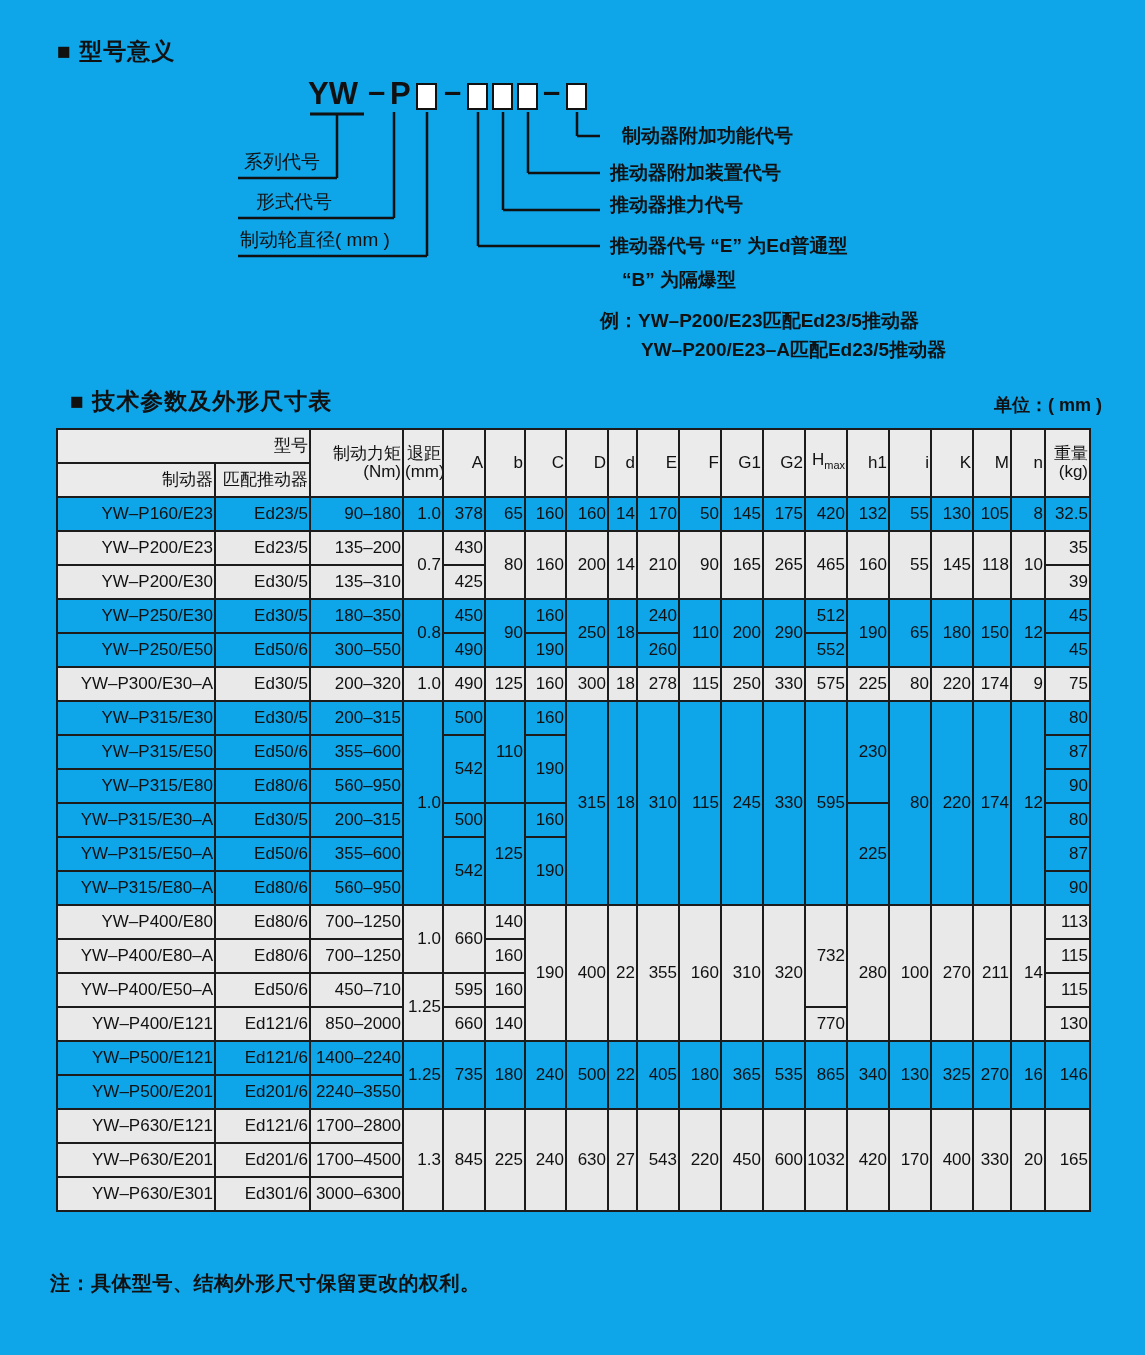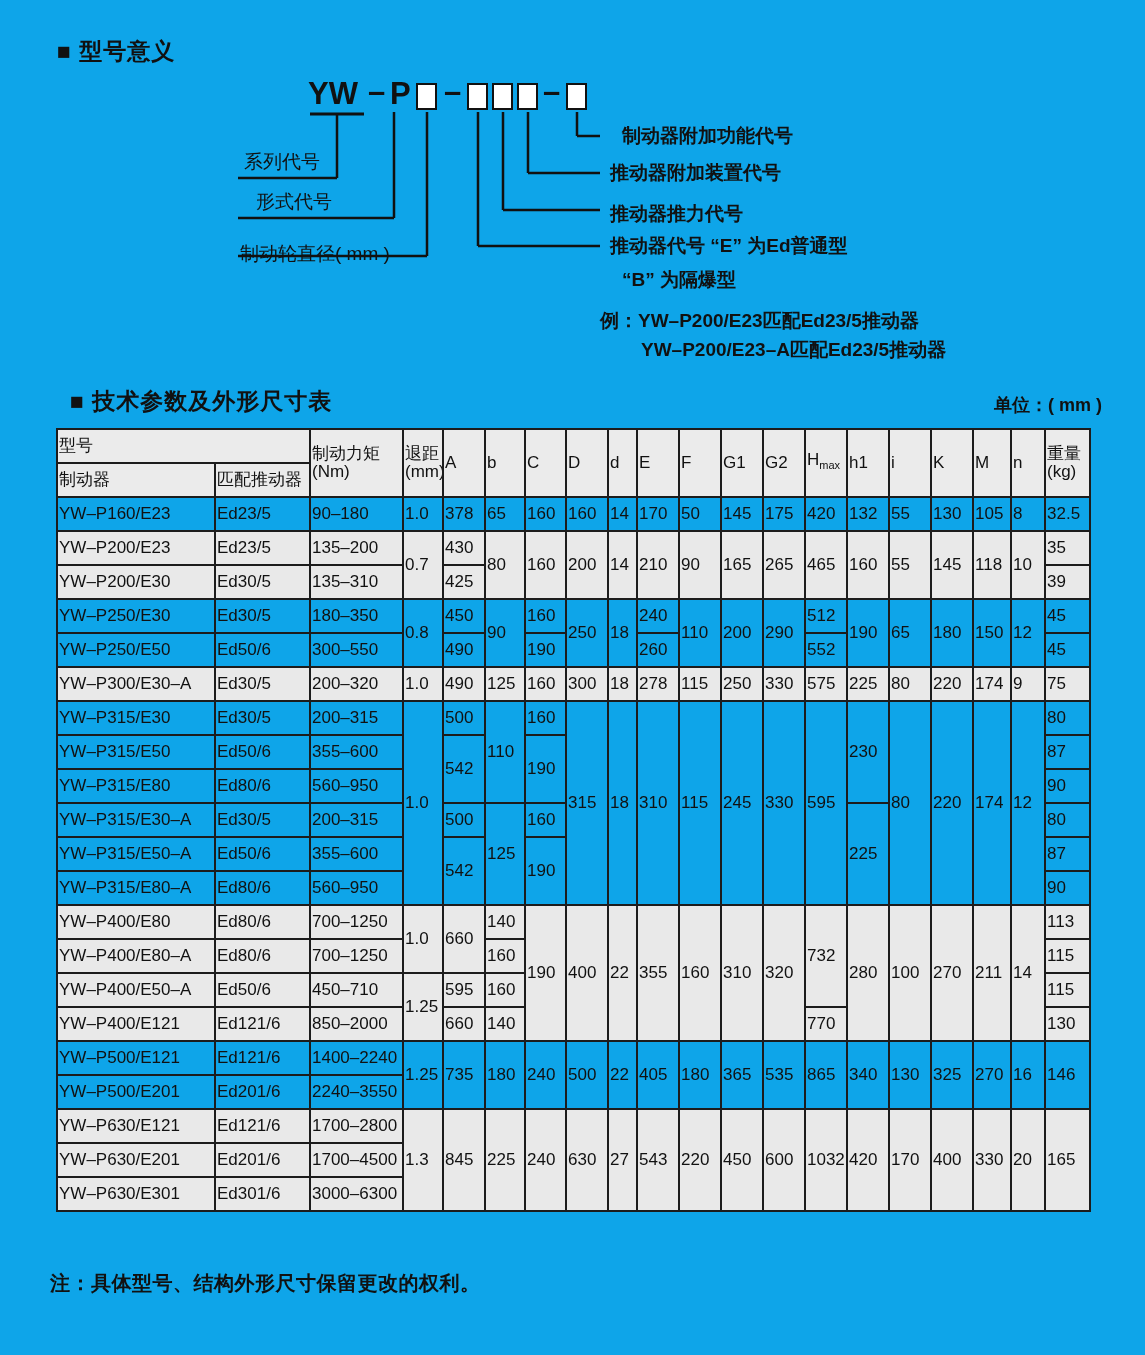--- a/index.html
+++ b/index.html
@@ -19,21 +19,21 @@
   .dg-label.right { font-weight:bold; }
   .dg-example { position:absolute; font-size:19px; font-weight:bold; white-space:nowrap; }
 
   
   .sec2-row { position:absolute; left:70px; top:386px; width:1032px; display:flex; justify-content:space-between; align-items:flex-end; }
   .sec2-row .sec-title2 { font-size:23px; font-weight:bold; letter-spacing:1px; }
   .unit-label { font-size:18px; font-weight:bold; }
 
   
   .tbl-wrap { position:absolute; left:56px; top:428px; }
-  table { border-collapse:collapse; table-layout:fixed; width:1033px; text-align:left; }
+  table { border-collapse:collapse; table-layout:fixed; width:1033px; text-align:right; }
   th, td { border:2px solid #1c1c1c; height:34px; padding:0 1px; font-weight:normal;
            font-size:17px; line-height:18px; vertical-align:middle; overflow:hidden; }
   thead th { background:#ebebeb; font-size:17px; }
   tbody tr.shade td { background:#e9e9e9; }
   sub { font-size:11px; }
   col.c-brake{width:158px} col.c-thr{width:95px} col.c-tq{width:93px} col.c-ret{width:40px}
   col.c-A{width:42px} col.c-b{width:40px} col.c-C{width:41px} col.c-D{width:42px}
   col.c-d{width:29px} col.c-E{width:42px} col.c-F{width:42px} col.c-G1{width:42px}
   col.c-G2{width:42px} col.c-H{width:42px} col.c-h1{width:42px} col.c-i{width:42px}
   col.c-K{width:42px} col.c-M{width:38px} col.c-n{width:34px} col.c-wt{width:45px}
@@ -65,25 +65,25 @@
     <span class="mc-box" style="left:416px; top:13px;"></span>
     <span class="mc-part" style="left:444px; top:6px;">–</span>
     <span class="mc-box" style="left:467px; top:13px;"></span>
     <span class="mc-box" style="left:492px; top:13px;"></span>
     <span class="mc-box" style="left:517px; top:13px;"></span>
     <span class="mc-part" style="left:543px; top:6px;">–</span>
     <span class="mc-box" style="left:566px; top:13px;"></span>
 
     <div class="dg-label" style="left:244px; top:80px;">系列代号</div>
     <div class="dg-label" style="left:240px; top:120px;margin-left:16px;">形式代号</div>
-    <div class="dg-label" style="left:240px; top:172px;">制动轮直径( mm )</div>
+    <div class="dg-label" style="left:240px; top:158px;">制动轮直径( mm )</div>
 
     <div class="dg-label right" style="left:622px; top:54px;">制动器附加功能代号</div>
     <div class="dg-label right" style="left:610px; top:91px;">推动器附加装置代号</div>
-    <div class="dg-label right" style="left:610px; top:132px;">推动器推力代号</div>
+    <div class="dg-label right" style="left:610px; top:123px;">推动器推力代号</div>
     <div class="dg-label right" style="left:610px; top:164px;">推动器代号 “E” 为Ed普通型</div>
     <div class="dg-label right" style="left:622px; top:198px;">“B” 为隔爆型</div>
 
     <div class="dg-example" style="left:600px; top:238px;">例：YW–P200/E23匹配Ed23/5推动器</div>
     <div class="dg-example" style="left:641px; top:267px;">YW–P200/E23–A匹配Ed23/5推动器</div>
   </div>
 
   <div class="sec2-row">
     <span class="sec-title2">■ 技术参数及外形尺寸表</span>
     <span class="unit-label">单位：( mm )</span>

